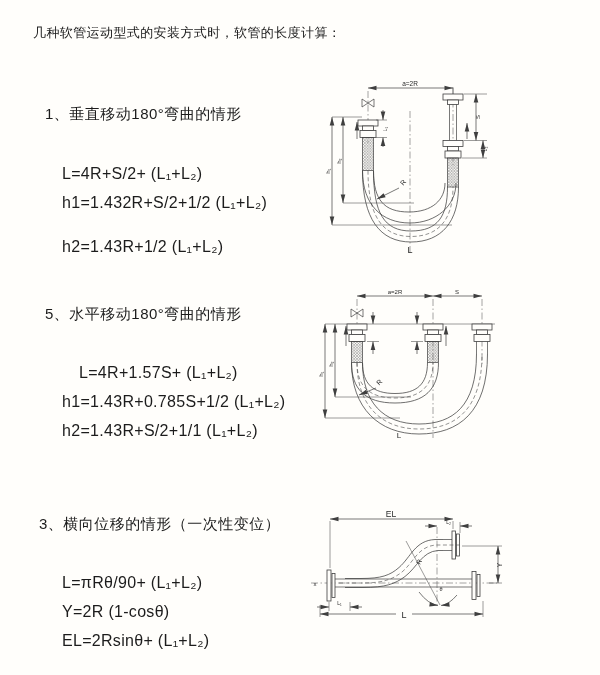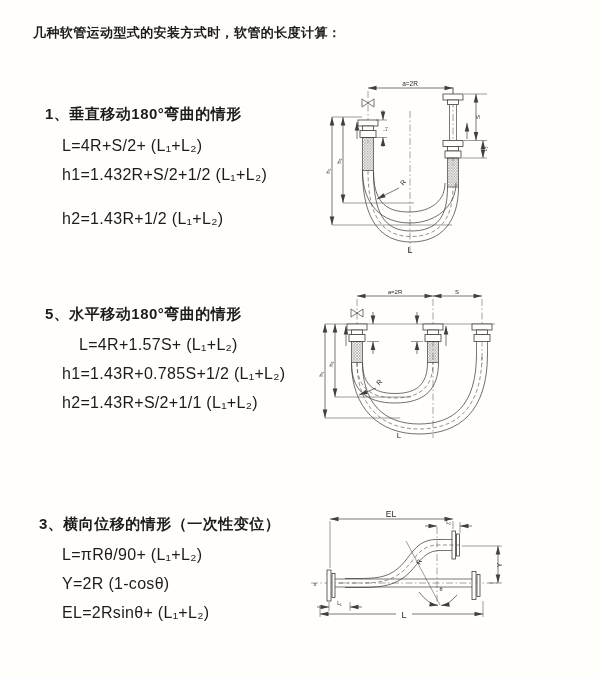--- a/index.html
+++ b/index.html
@@ -1,20 +1,20 @@
 <!DOCTYPE html>
 <html><head>
 <meta charset="utf-8">
 <style>
   html,body{margin:0;padding:0;background:#e9e9e9;}
   .page{position:relative;width:600px;height:675px;background:#fffefb;
         font-family:"Liberation Sans","DejaVu Sans",sans-serif;color:#1c1c1c;overflow:hidden;margin:0 auto;}
-  .title{position:absolute;left:33px;top:24px;font-size:13px;font-weight:bold;letter-spacing:.4px;white-space:nowrap;}
-  .sec-heading{position:absolute;font-size:15px;font-weight:bold;letter-spacing:.5px;white-space:nowrap;}
-  .formula{position:absolute;font-size:16px;letter-spacing:.3px;white-space:nowrap;}
+  .title{position:absolute;left:33px;top:24px;font-size:13px;font-weight:normal;letter-spacing:.4px;white-space:nowrap;}
+  .sec-heading{position:absolute;font-size:15px;font-weight:normal;letter-spacing:.5px;white-space:nowrap;}
+  .formula{position:absolute;font-size:16px;letter-spacing:.3px;white-space:nowrap;margin-top:28px;}
   svg{position:absolute;overflow:visible;}
   svg text{font-family:"Liberation Sans","DejaVu Sans",sans-serif;fill:#2a2a2a;}
   .ln{stroke:#3f3f3f;stroke-width:.7;fill:none;}
   .thin{stroke:#4a4a4a;stroke-width:.55;fill:none;}
   .cl{stroke:#5a5a5a;stroke-width:.55;fill:none;stroke-dasharray:7 2.5 1.5 2.5;}
   .dsh{stroke:#4a4a4a;stroke-width:.6;fill:none;stroke-dasharray:4 2.5;}
   .fl{stroke:#3f3f3f;stroke-width:.8;fill:#fffefb;}
   .hose{stroke:#3f3f3f;stroke-width:.75;fill:none;}
 </style>
 </head>

